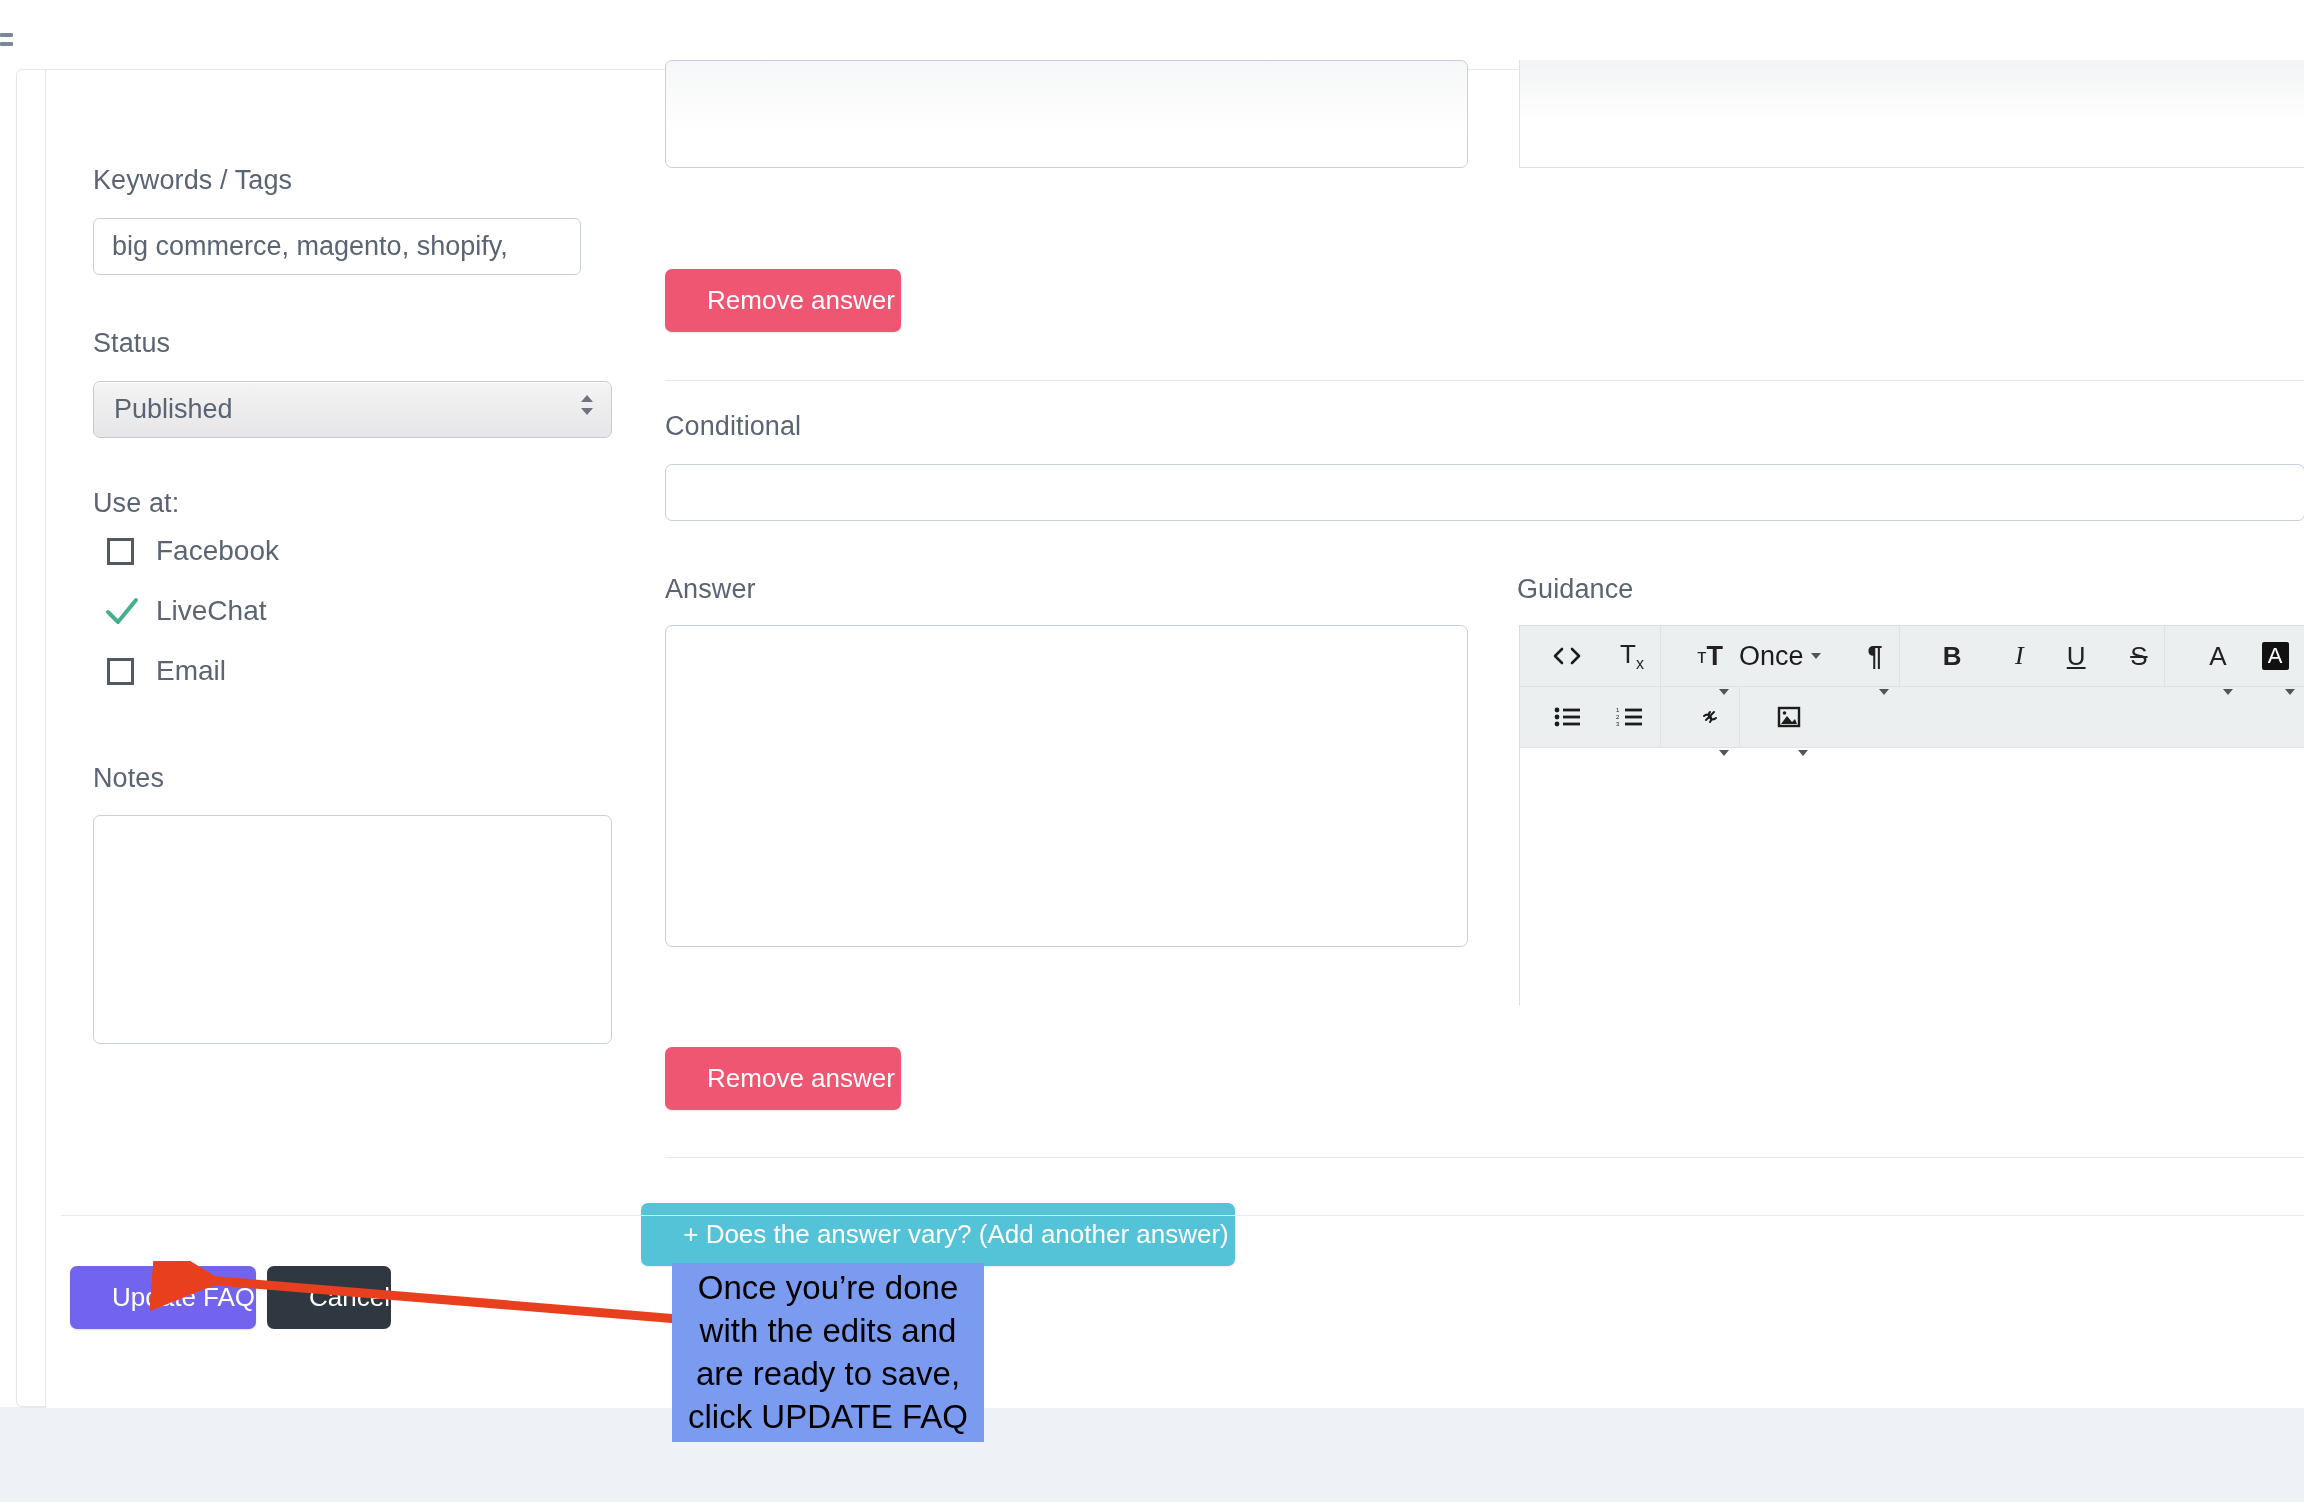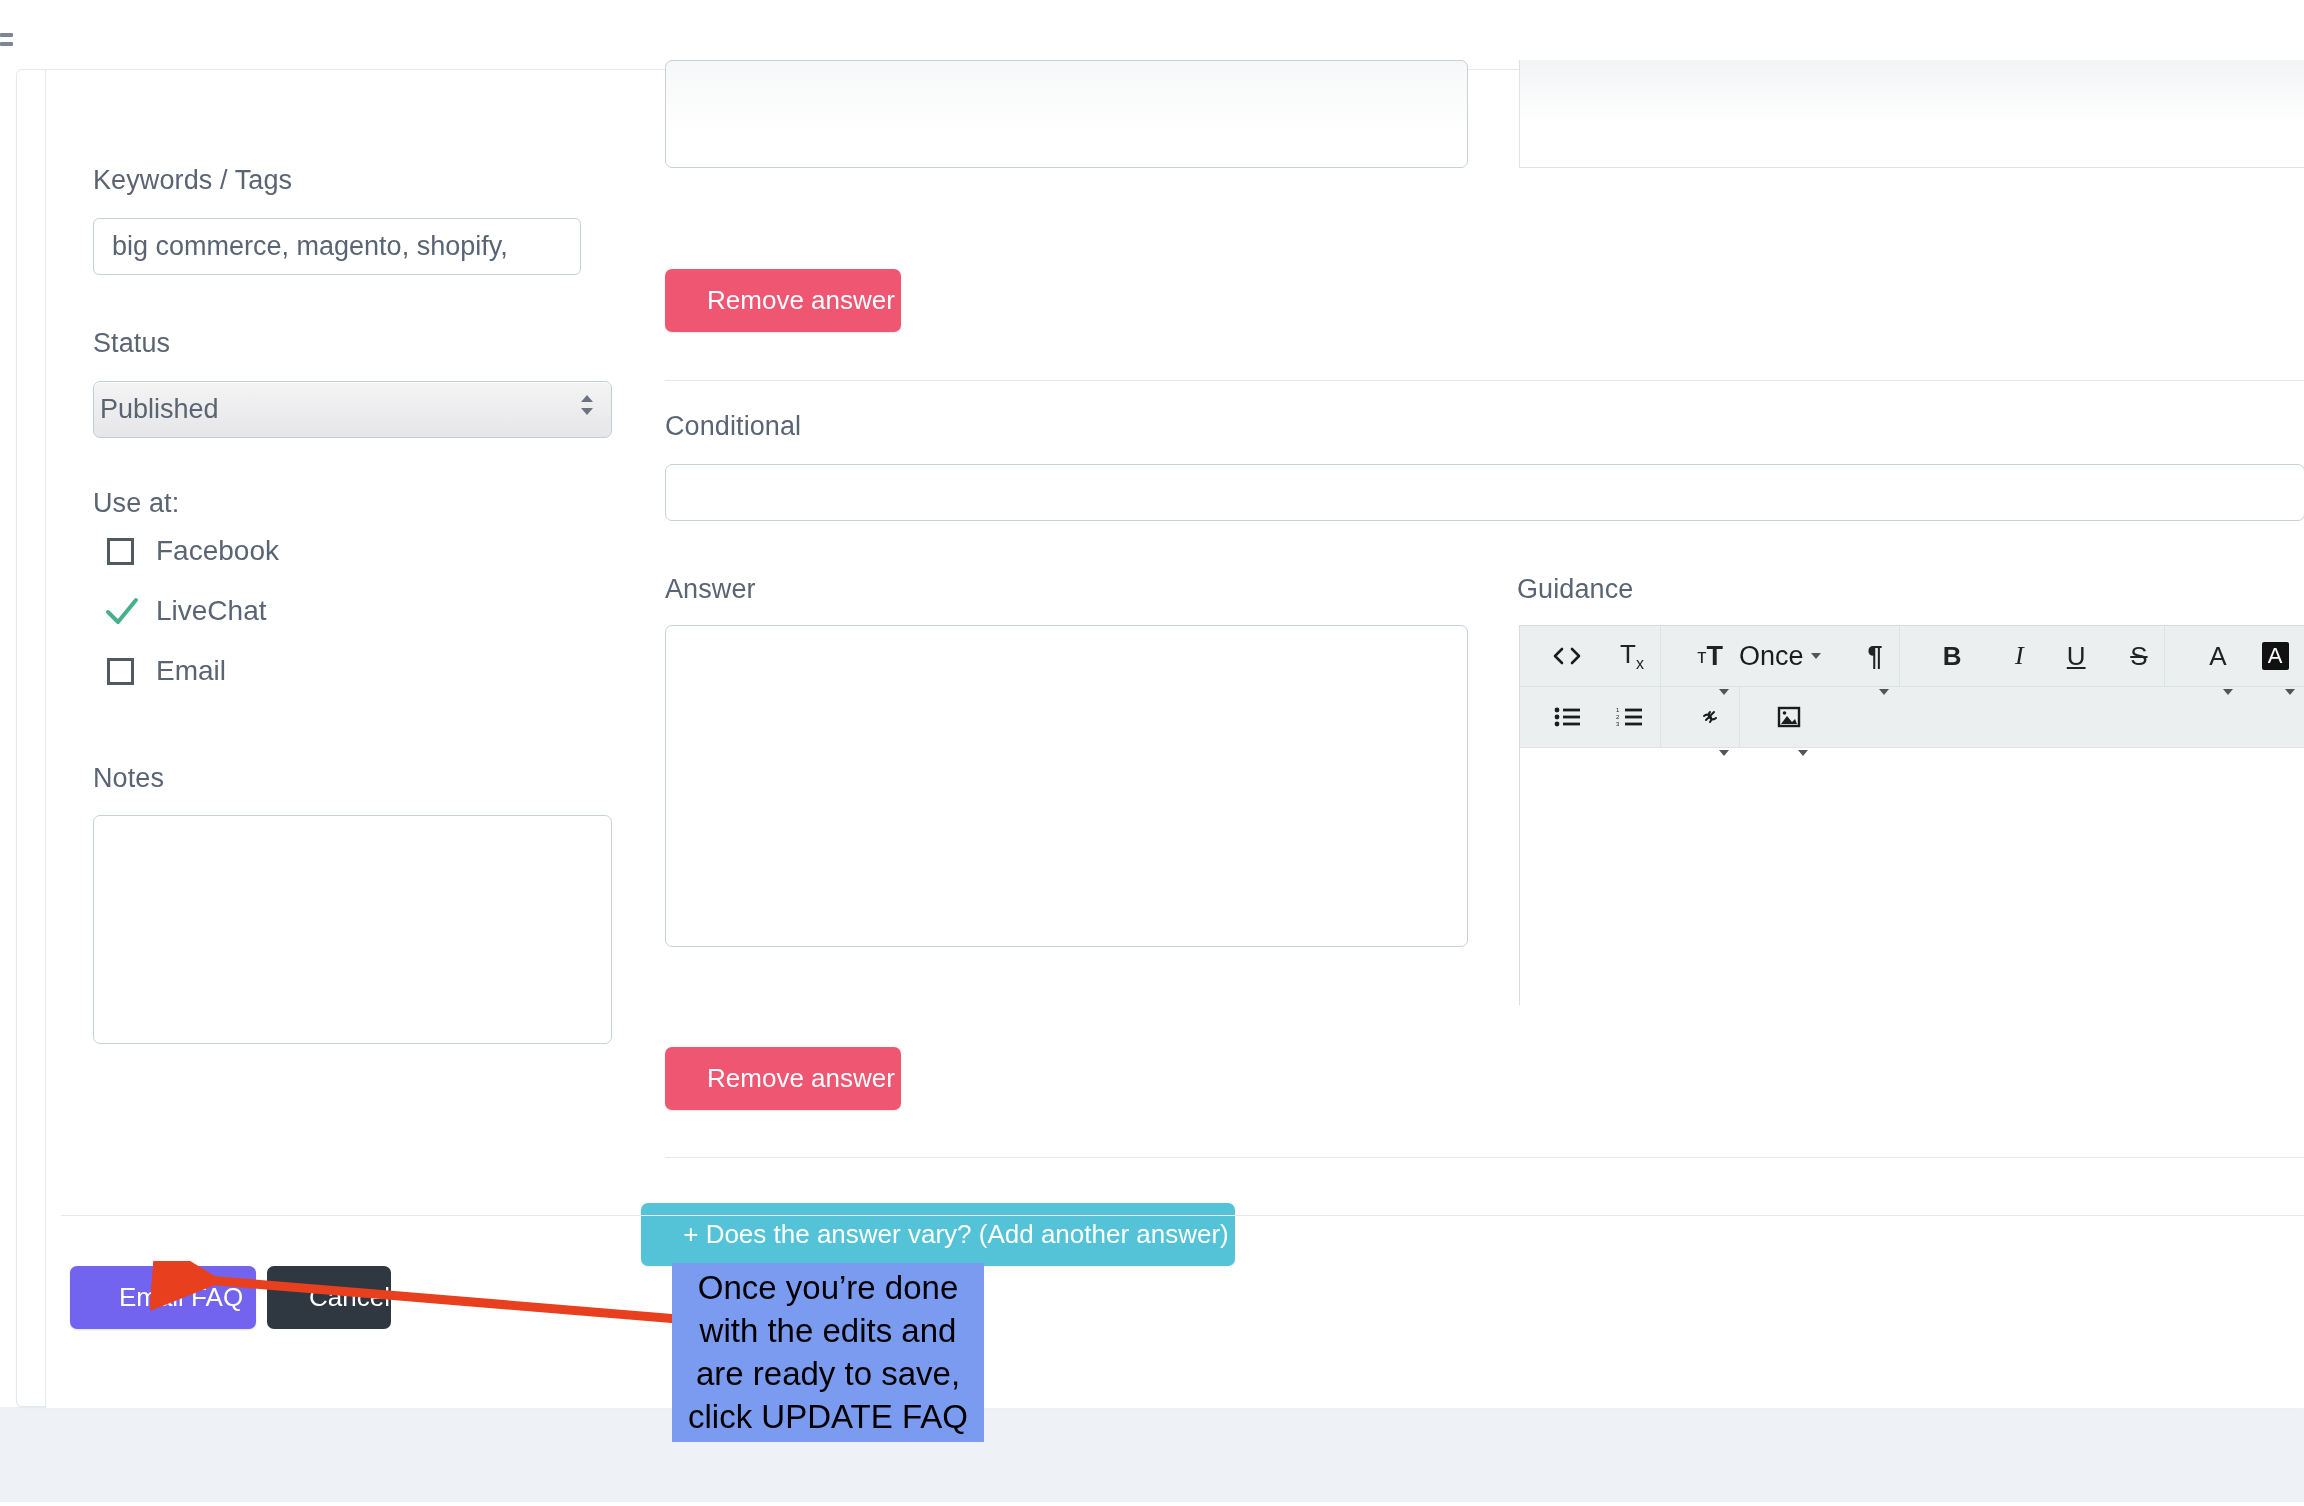--- a/index.html
+++ b/index.html
@@ -98,21 +98,21 @@
   .select-status {
     position: absolute; left: 76px; top: 311px;
     width: 519px; height: 57px;
     border: 1px solid #c3ccd6;
     border-radius: 7px;
     background: linear-gradient(#f4f4f5, #e6e6e8);
     box-sizing: border-box;
     color: #5a6472;
     font-size: 27px;
     line-height: 55px;
-    padding-left: 6px;
+    padding-left: 20px;
     box-shadow: inset 0 1px 0 #ffffff;
   }
   .select-arrows {
     position: absolute; right: 16px; top: 13px;
     width: 14px; height: 30px;
   }
   .select-arrows span {
     display:block; width:0; height:0;
     border-left: 6px solid transparent;
     border-right: 6px solid transparent;
@@ -501,21 +501,21 @@
             </svg>
             <span class="caret"></span>
           </div>
         </div>
       </div>
 
       <div class="editor-body"></div>
     </div>
 
     <div class="footer-sep"></div>
-    <button class="btn btn-update">Email FAQ</button>
+    <button class="btn btn-update">Update FAQ</button>
     <button class="btn btn-cancel">Cancel</button>
   </div>
 
   <svg class="anno-arrow" viewBox="0 0 540 80">
     <defs>
       <marker id="ah" markerWidth="8" markerHeight="8" refX="6" refY="4" orient="auto" markerUnits="strokeWidth">
         <path d="M8,0 L8,8 L0,4 z" fill="#e8401e"></path>
       </marker>
     </defs>
     <line x1="528" y1="58" x2="20" y2="16" stroke="#e8401e" stroke-width="9" marker-end="url(#ah)"></line>

